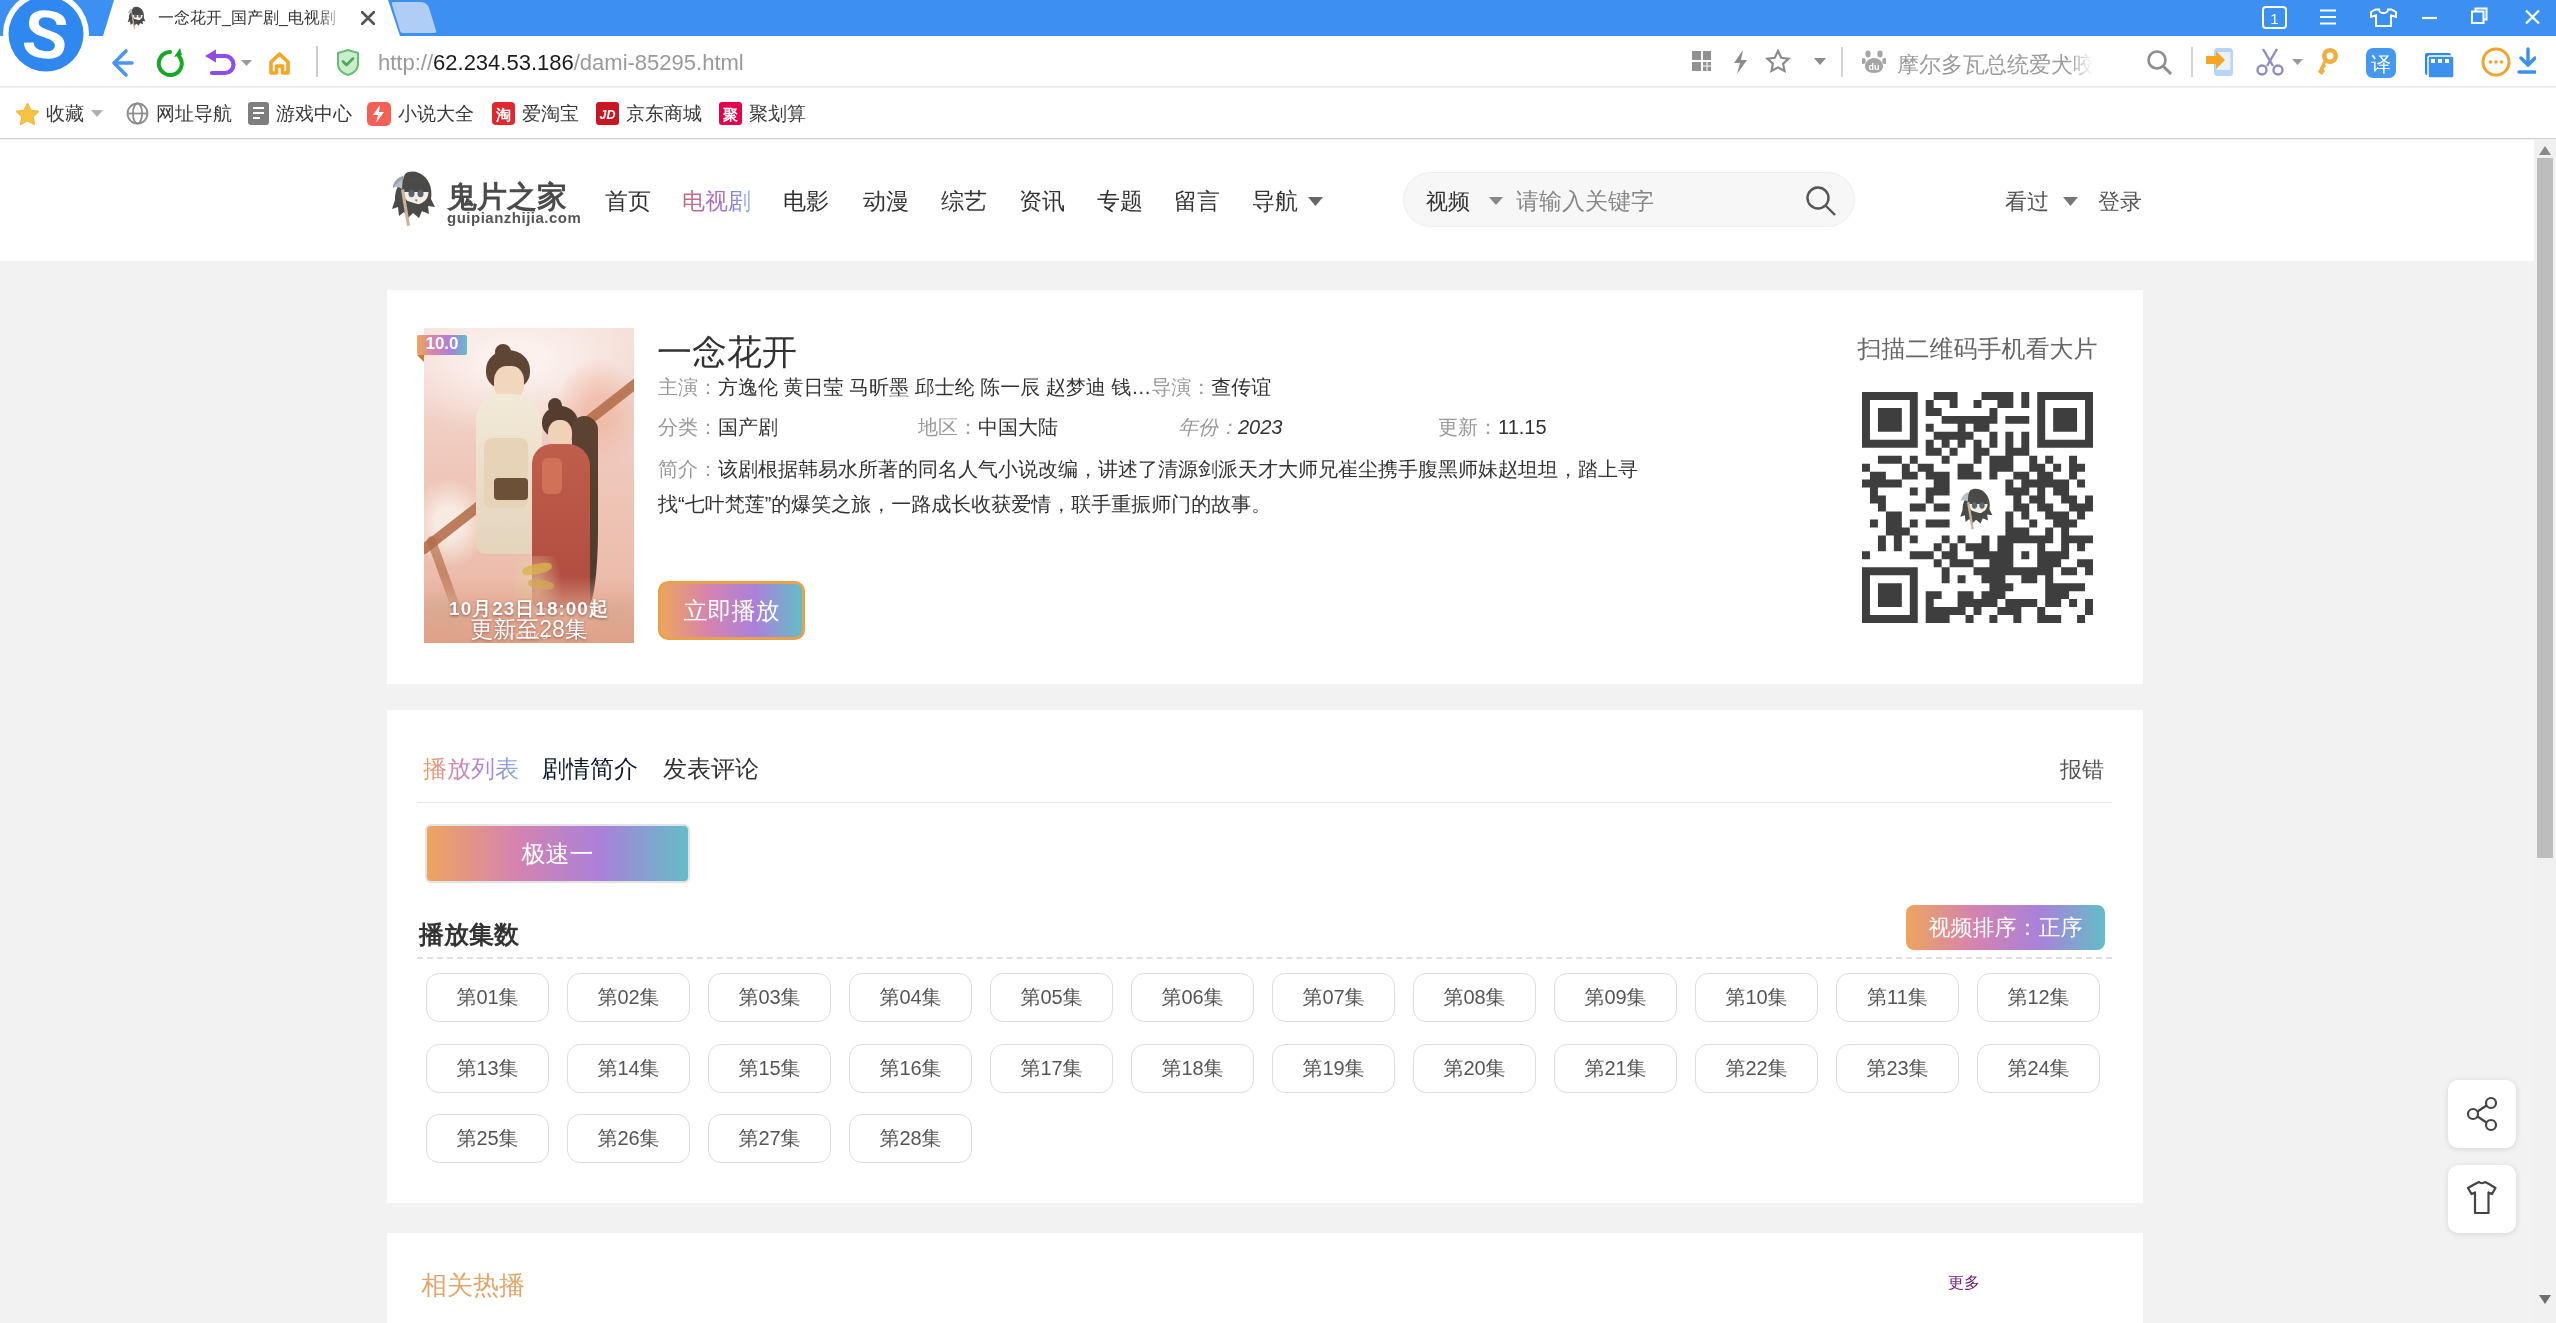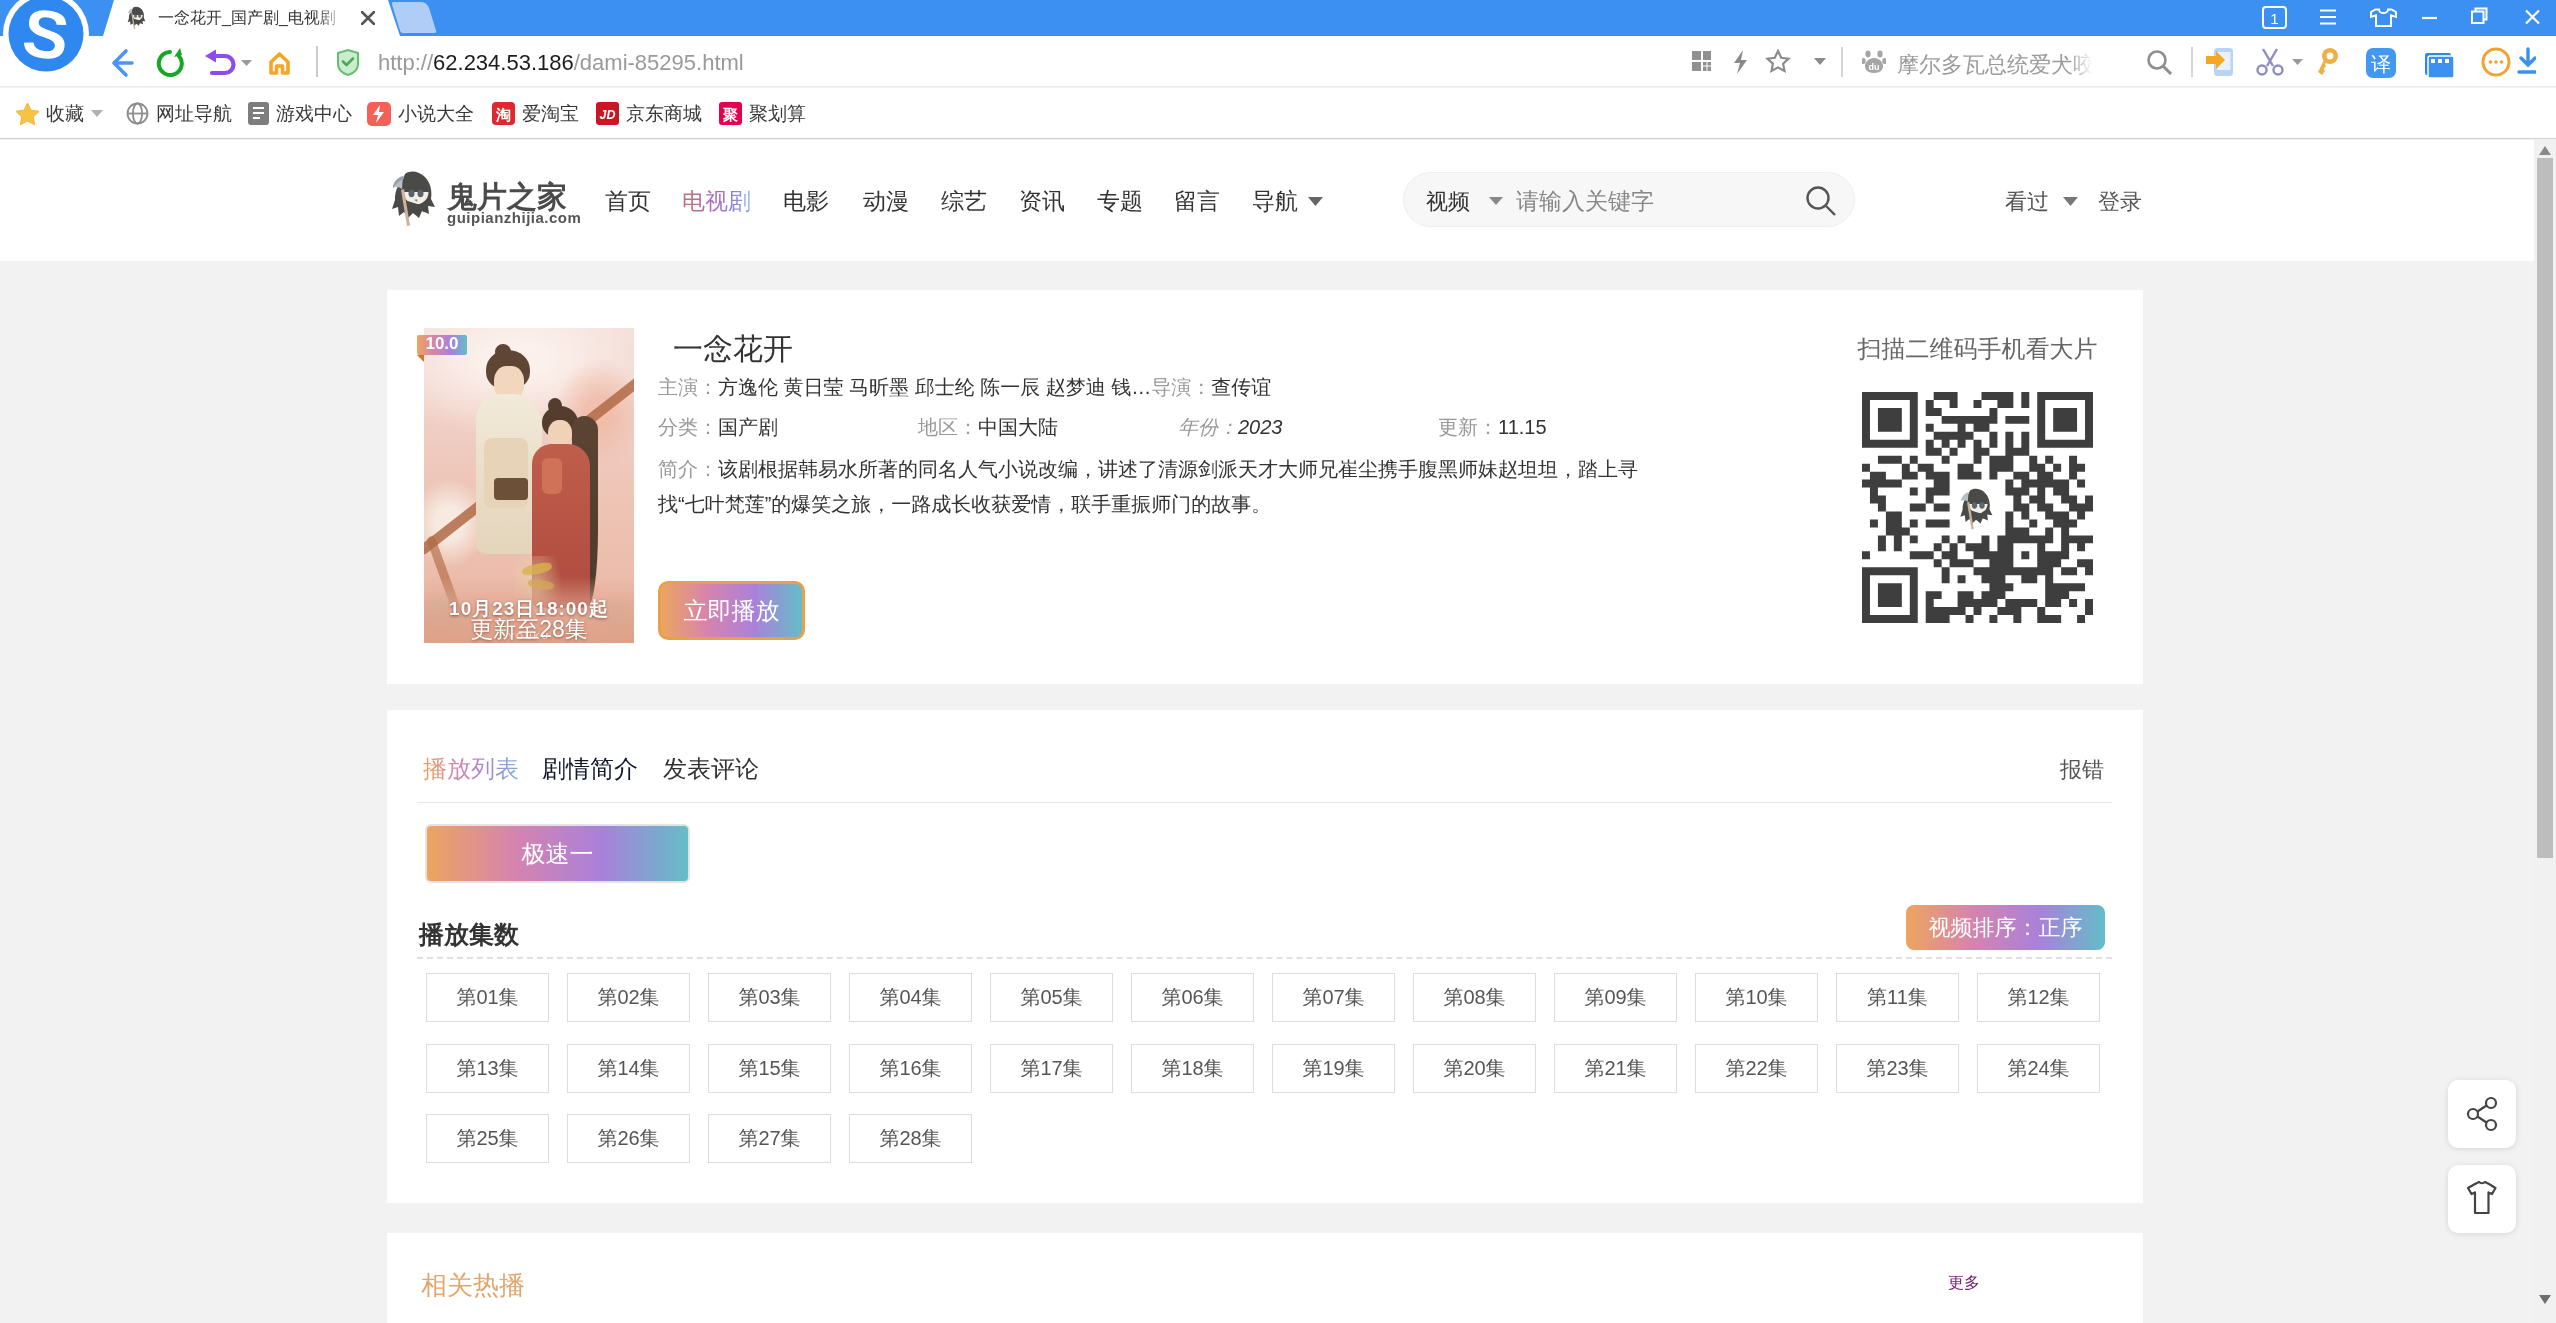--- a/index.html
+++ b/index.html
@@ -19,21 +19,21 @@
 
 #page{position:absolute;left:0;top:140px;width:2534px;height:1183px;background:#f2f2f2;overflow:hidden;}
 #siteheader{position:absolute;left:0;top:0;width:2534px;height:121px;background:#fff;}
 .card{position:absolute;left:387px;width:1756px;background:#fff;}
 .menu a{position:absolute;top:46px;font-size:23px;color:#333;text-decoration:none;white-space:nowrap;}
 .grad{background:linear-gradient(90deg,#eda55e 0%,#d583af 34%,#a981da 67%,#63bdc8 100%);}
 .menu a.gradnav{background:linear-gradient(90deg,#c26f6e,#ad68c2 45%,#8d86d5 75%,#87abdb);-webkit-background-clip:text;background-clip:text;color:transparent!important;}
 .menu a.gradtx,.gradtx{background:linear-gradient(90deg,#e8a25e 0%,#d083b4 40%,#a287dd 70%,#7fb4d9 100%);
  -webkit-background-clip:text;background-clip:text;color:transparent!important;}
 .lbl{color:#999;}
-.ep{position:absolute;width:123px;height:49px;border:1px solid #ddd;border-radius:0;background:#fff;
+.ep{position:absolute;width:123px;height:49px;border:1px solid #ddd;border-radius:13px;background:#fff;
  font-size:20px;color:#555;display:flex;align-items:center;justify-content:center;}
 </style>
 </head>
 <body>
 
 <div id="titlebar"></div>
 <div id="tab">
   <svg class="abs" style="left:24px;top:6px" width="22" height="24" viewBox="0 0 52 58">
    <path d="M14 4 C10 14 4 16 4 30 l-3 9 6 -2 1 9 5 -4 4 6 5 -5 6 5 3 -7 7 3 -1 -8 7 1 -4 -8 c2 -12 -3 -22 -12 -26 c-5 -2 -10 -2 -14 1 z" fill="#4a4a48"></path>
    <circle cx="25" cy="22" r="12.5" fill="#f4efe6"></circle>
@@ -275,21 +275,21 @@
     <div class="abs" style="left:0;top:248px;width:210px;height:67px;background:linear-gradient(180deg,rgba(231,179,160,0),rgba(226,166,143,.85) 55%,#dfa188);"></div>
     <div class="abs" style="left:0;top:268px;width:210px;text-align:center;font-size:19px;font-weight:bold;color:#fff;text-shadow:0 1px 3px rgba(90,40,30,.65);letter-spacing:1px;">10月23日18:00起</div>
     <div class="abs" style="left:0;top:286px;width:210px;text-align:center;font-size:23px;color:#fff;text-shadow:0 1px 3px rgba(90,40,30,.6);">更新至28集</div>
     <div class="abs" style="left:0;top:303px;width:210px;text-align:center;font-size:9px;color:rgba(255,255,255,.7);letter-spacing:2px;">YOUKU</div>
   </div>
 
   <div class="abs grad" style="left:417px;top:195px;width:50px;height:20px;border-radius:2px;"></div>
   <div class="abs" style="left:417px;top:215px;width:0;height:0;border-top:7px solid #c97c28;border-left:7px solid transparent;"></div>
   <div class="abs" style="left:417px;top:193px;width:50px;height:22px;font-size:17px;font-weight:bold;color:#fff;text-align:center;line-height:22px;">10.0</div>
 
-  <div class="abs" style="left:673px;top:189px;font-size:30px;font-weight:500;color:#333;">一念花开</div>
+  <div class="abs" style="left:657px;top:189px;font-size:35px;font-weight:500;color:#333;">一念花开</div>
   <div class="abs" style="left:658px;top:234px;font-size:20px;color:#333;"><span class="lbl">主演：</span>方逸伦 黄日莹 马昕墨 邱士纶 陈一辰 赵梦迪 钱…<span class="lbl">导演：</span>查传谊</div>
   <div class="abs" style="left:658px;top:274px;font-size:20px;color:#333;"><span class="lbl">分类：</span>国产剧</div>
   <div class="abs" style="left:918px;top:274px;font-size:20px;color:#333;"><span class="lbl">地区：</span>中国大陆</div>
   <div class="abs" style="left:1178px;top:274px;font-size:20px;color:#333;font-style:italic;"><span class="lbl">年份：</span>2023</div>
   <div class="abs" style="left:1438px;top:274px;font-size:20px;color:#333;"><span class="lbl">更新：</span>11.15</div>
   <div class="abs" style="left:658px;top:312px;width:1100px;font-size:20px;color:#333;line-height:35px;white-space:nowrap;"><span class="lbl">简介：</span>该剧根据韩易水所著的同名人气小说改编，讲述了清源剑派天才大师兄崔尘携手腹黑师妹赵坦坦，踏上寻<br>找“七叶梵莲”的爆笑之旅，一路成长收获爱情，联手重振师门的故事。</div>
   <div class="abs grad" style="left:658px;top:441px;width:147px;height:59px;border:3px solid #e8a04c;border-radius:10px;
     font-size:24px;color:#fff;display:flex;align-items:center;justify-content:center;">立即播放</div>
 
   <div class="abs" style="left:1836px;top:193px;width:283px;text-align:center;font-size:24px;color:#666;white-space:nowrap;">扫描二维码手机看大片</div>

